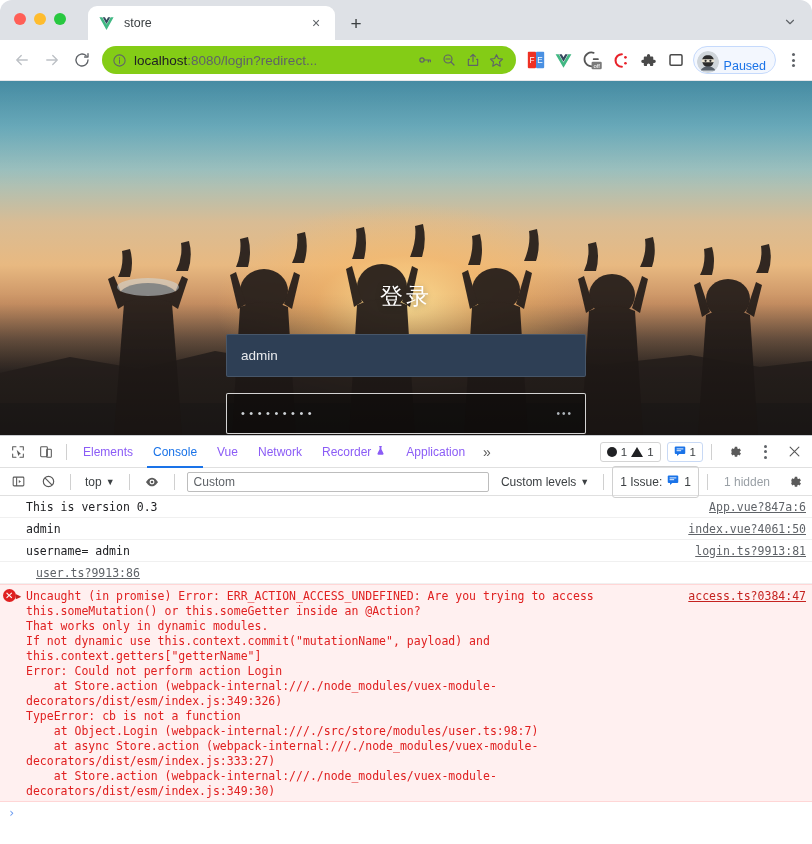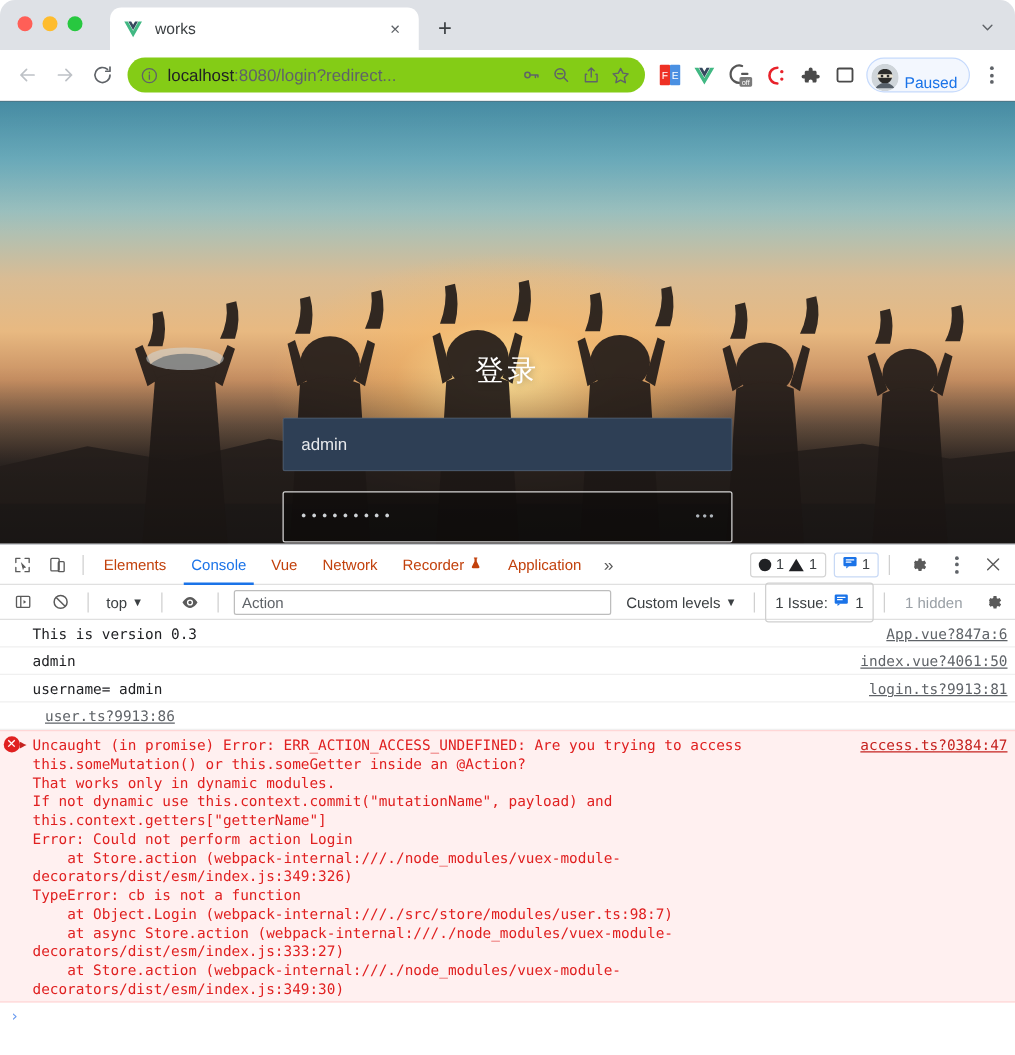--- a/index.html
+++ b/index.html
@@ -241,21 +241,21 @@
     width: 28px; height: 26px;
     display: flex; align-items: center; justify-content: center;
     color: #5a5a5a;
     flex: 0 0 28px;
   }
   .dt-sep { width: 1px; height: 16px; background: #d0d0d0; margin: 0 6px; flex: 0 0 1px; }
   .dt-tab {
     height: 32px;
     padding: 0 10px;
     display: flex; align-items: center; gap: 4px;
-    font-size: 12px; color: #c2410c;
+    font-size: 12px; color: #8b5cf6;
     position: relative;
     white-space: nowrap;
   }
   .dt-tab.active { color: #1a73e8; }
   .dt-tab.active::after {
     content: ""; position: absolute;
     left: 4px; right: 4px; bottom: 0; height: 2px;
     background: #1a73e8;
   }
   .dt-tab-more { font-size: 14px; color: #5a5a5a; padding: 0 8px; display:flex;align-items:center; }
@@ -378,21 +378,21 @@
       <span class="dot green"></span>
     </div>
 
     <div class="tab">
       <span class="tab-favicon">
         <svg viewBox="0 0 24 24" width="17" height="17" aria-hidden="true">
           <path d="M2 3h4l6 10.5L18 3h4L12 21z" fill="#41b883"></path>
           <path d="M6.6 3h3.2L12 6.9 14.2 3h3.2L12 12.6z" fill="#35495e"></path>
         </svg>
       </span>
-      <span class="tab-title">works</span>
+      <span class="tab-title">store</span>
       <span class="tab-close">×</span>
     </div>
 
     <div class="newtab">+</div>
 
     <div class="tabstrip-chevron">
       <svg viewBox="0 0 24 24" width="14" height="14">
           <path d="M6 9l6 6 6-6" fill="none" stroke="currentColor" stroke-width="2" stroke-linecap="round" stroke-linejoin="round"></path>
         </svg>
     </div>
@@ -681,21 +681,21 @@
         <span style="font-size:9px;">▼</span>
       </div>
       <span class="dt-sep"></span>
       <div class="dt-icon-btn">
         <svg viewBox="0 0 24 24" width="16" height="16" fill="currentColor">
             <path d="M12 5.5C6.8 5.5 3 12 3 12s3.8 6.5 9 6.5S21 12 21 12s-3.8-6.5-9-6.5zm0 10.2A3.7 3.7 0 1 1 12 8.3a3.7 3.7 0 0 1 0 7.4z"></path>
             <circle cx="12" cy="12" r="2"></circle>
           </svg>
       </div>
       <span class="dt-sep"></span>
-      <div class="filter-input">Action</div>
+      <div class="filter-input">Custom</div>
       <div class="level-select">
         <span>Custom levels</span>
         <span style="font-size:9px;">▼</span>
       </div>
       <span class="dt-sep"></span>
       <div class="issues-btn">
         <span>1 Issue:</span>
         <span>
           <svg viewBox="0 0 16 16" width="12" height="12">
               <rect x="1" y="2" width="14" height="10" rx="1.4" fill="#1a73e8"></rect>

